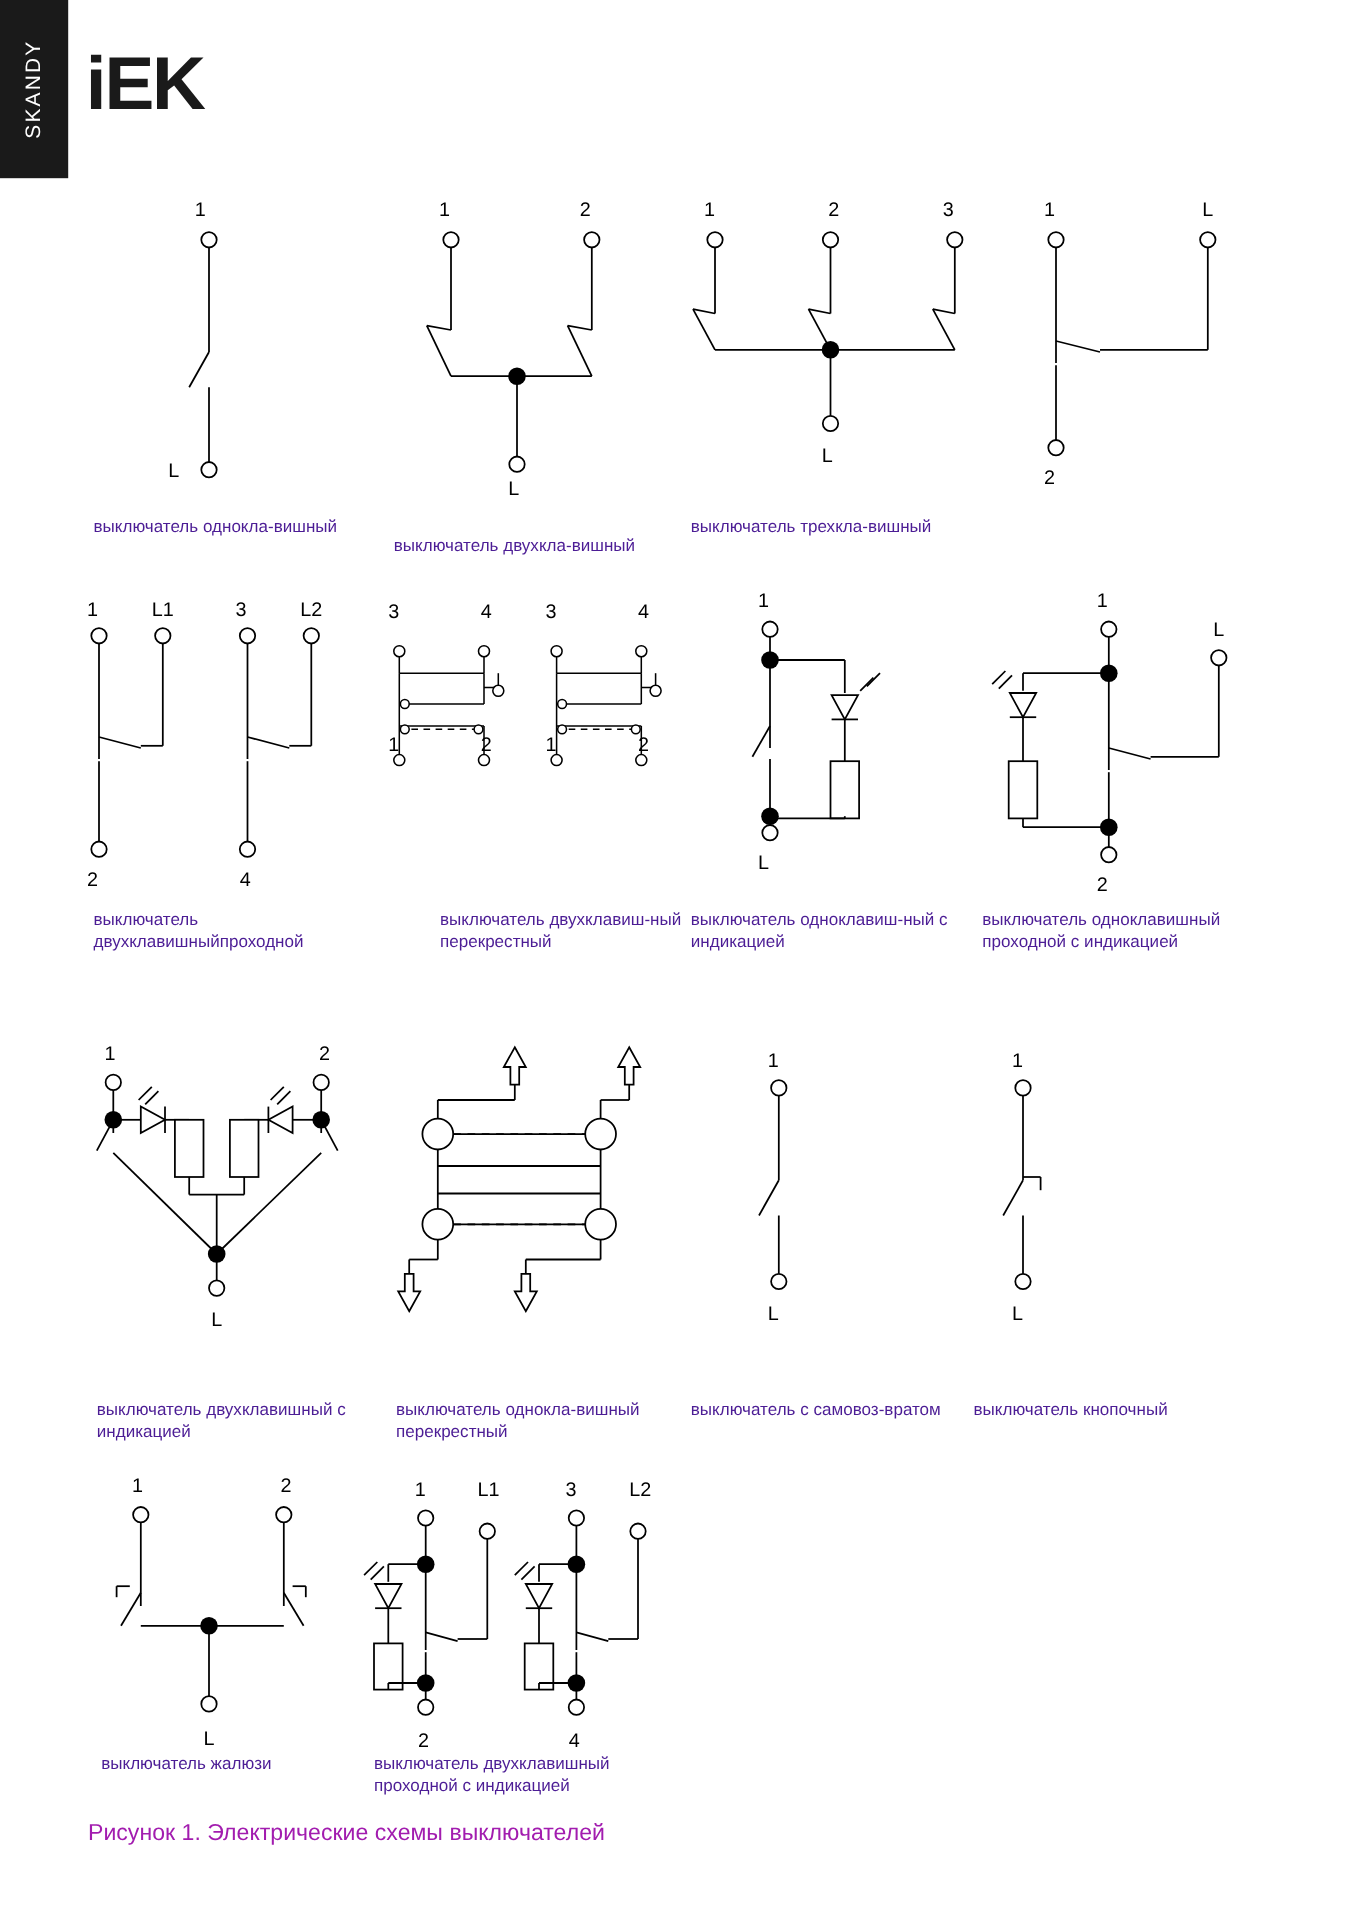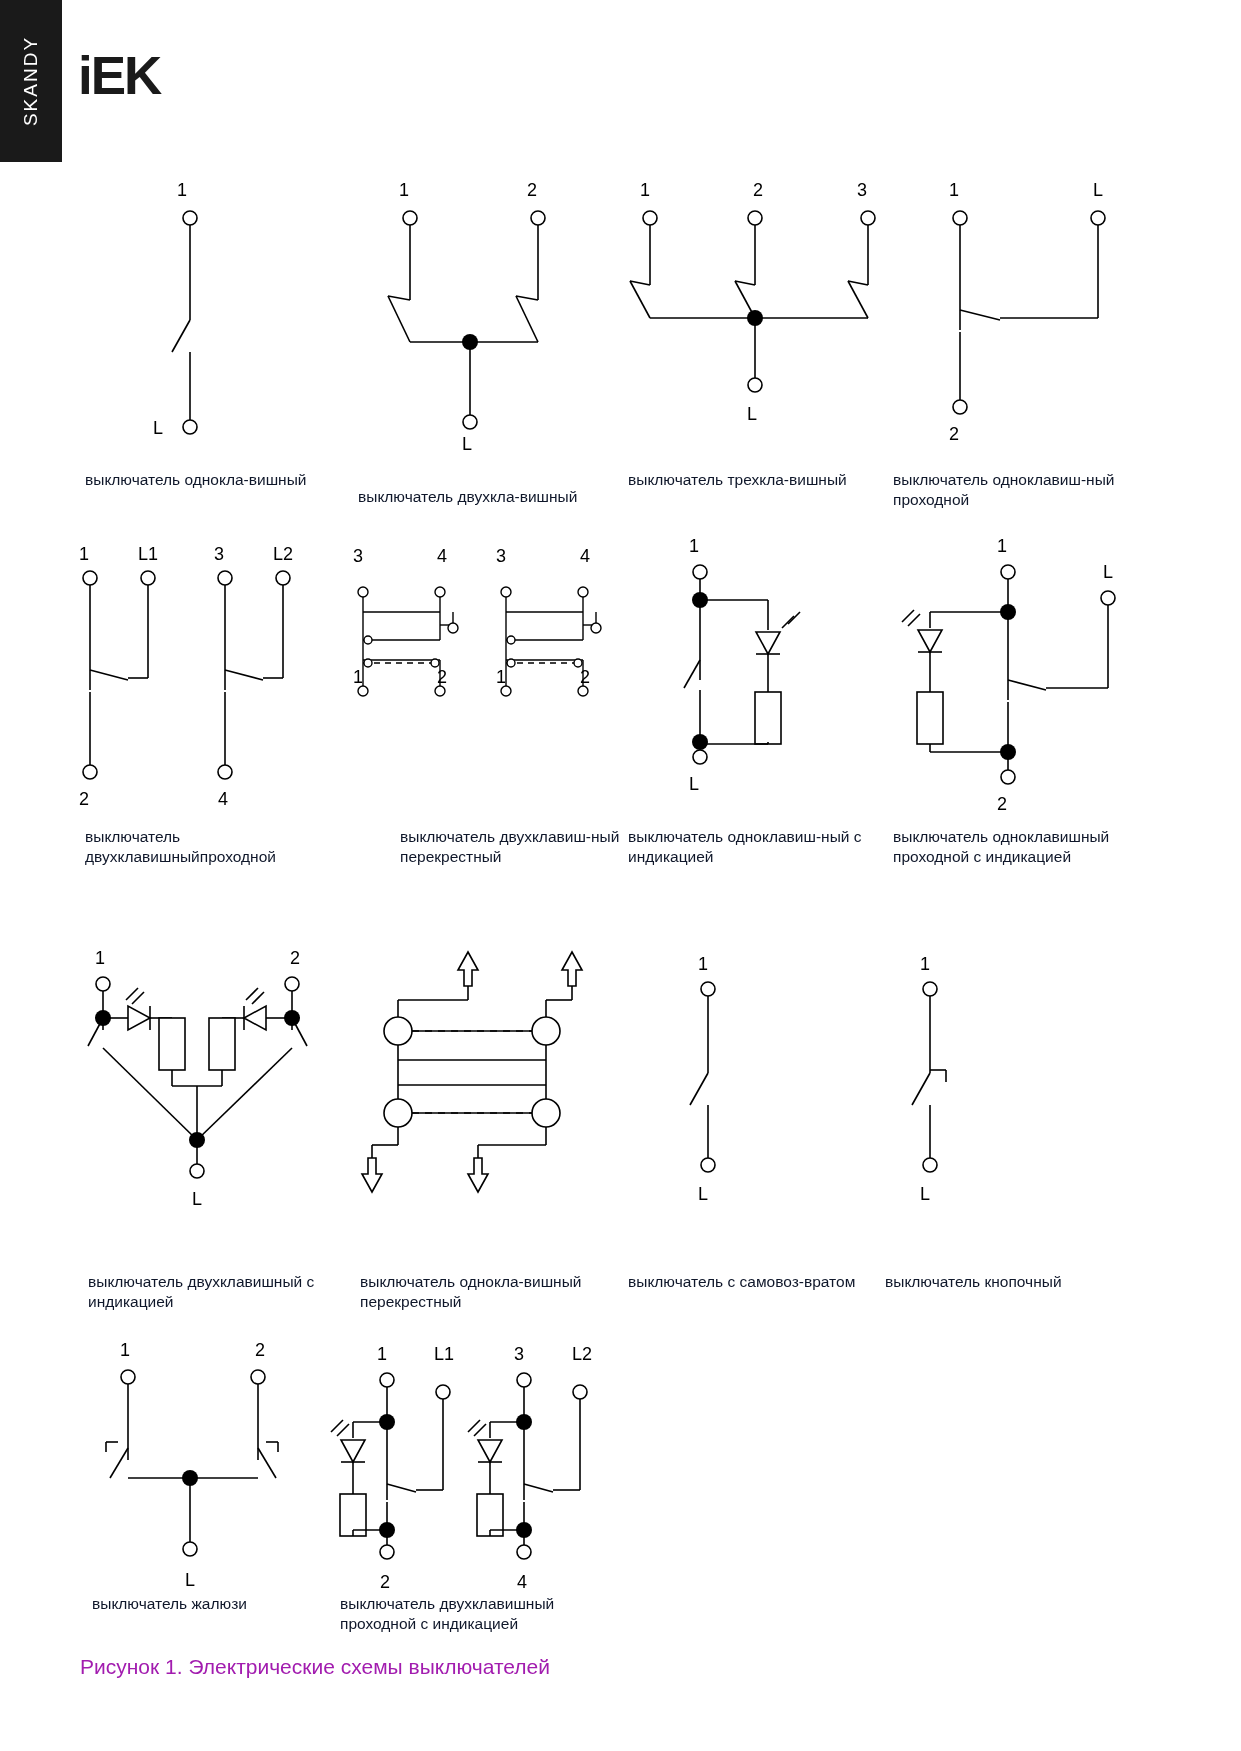--- a/index.html
+++ b/index.html
@@ -43,33 +43,33 @@
     letter-spacing: 2px;
     display: flex;
     align-items: center;
     justify-content: center;
     font-family: "Liberation Sans", sans-serif;
   }
   .logo {
     position: absolute;
     left: 78px;
     top: 44px;
-    font-size: 53px;
+    font-size: 68px;
     font-weight: bold;
     letter-spacing: -2px;
     line-height: 64px;
     color: #1a1a1a;
     font-family: "Liberation Sans", sans-serif;
   }
   
   .caption {
     position: absolute;
     font-size: 15.5px;
     line-height: 20px;
-    color: #0f172a;
+    color: #4c1d95;
     font-family: "Liberation Sans", sans-serif;
   }
   .figure-title {
     position: absolute;
     left: 80px;
     top: 1655px;
     font-size: 21px;
     color: #a21caf;
     font-family: "Liberation Sans", sans-serif;
   }
@@ -158,21 +158,20 @@
       <circle cx="960" cy="407" r="7" fill="#fff"></circle>
     </g>
     <text x="954" y="196" text-anchor="middle" class="lbl">1</text>
     <text x="1098" y="196" text-anchor="middle" class="lbl">L</text>
     <text x="954" y="440" text-anchor="middle" class="lbl">2</text>
   </svg>
 
   <div class="caption" style="left:85px; top:470px; width:230px;">выключатель однокла-вишный</div>
   <div class="caption" style="left:358px; top:487px; width:230px;">выключатель двухкла-вишный</div>
   <div class="caption" style="left:628px; top:470px; width:250px;">выключатель трехкла-вишный</div>
-  <div class="caption" style="left:893px; top:470px; width:265px;">выключатель одноклавиш-ный проходной</div>
 
   <svg width="1241" height="1751" viewBox="0 0 1241 1751">
     <g stroke="#000" fill="none" stroke-width="1.6">
       <circle cx="90" cy="578" r="7" fill="#fff"></circle>
       <line x1="90" y1="585" x2="90" y2="690"></line>
       <line x1="90" y1="670" x2="128" y2="680"></line>
       <circle cx="148" cy="578" r="7" fill="#fff"></circle>
       <line x1="148" y1="585" x2="148" y2="678"></line>
       <line x1="148" y1="678" x2="128" y2="678"></line>
       <line x1="90" y1="692" x2="90" y2="765"></line>

